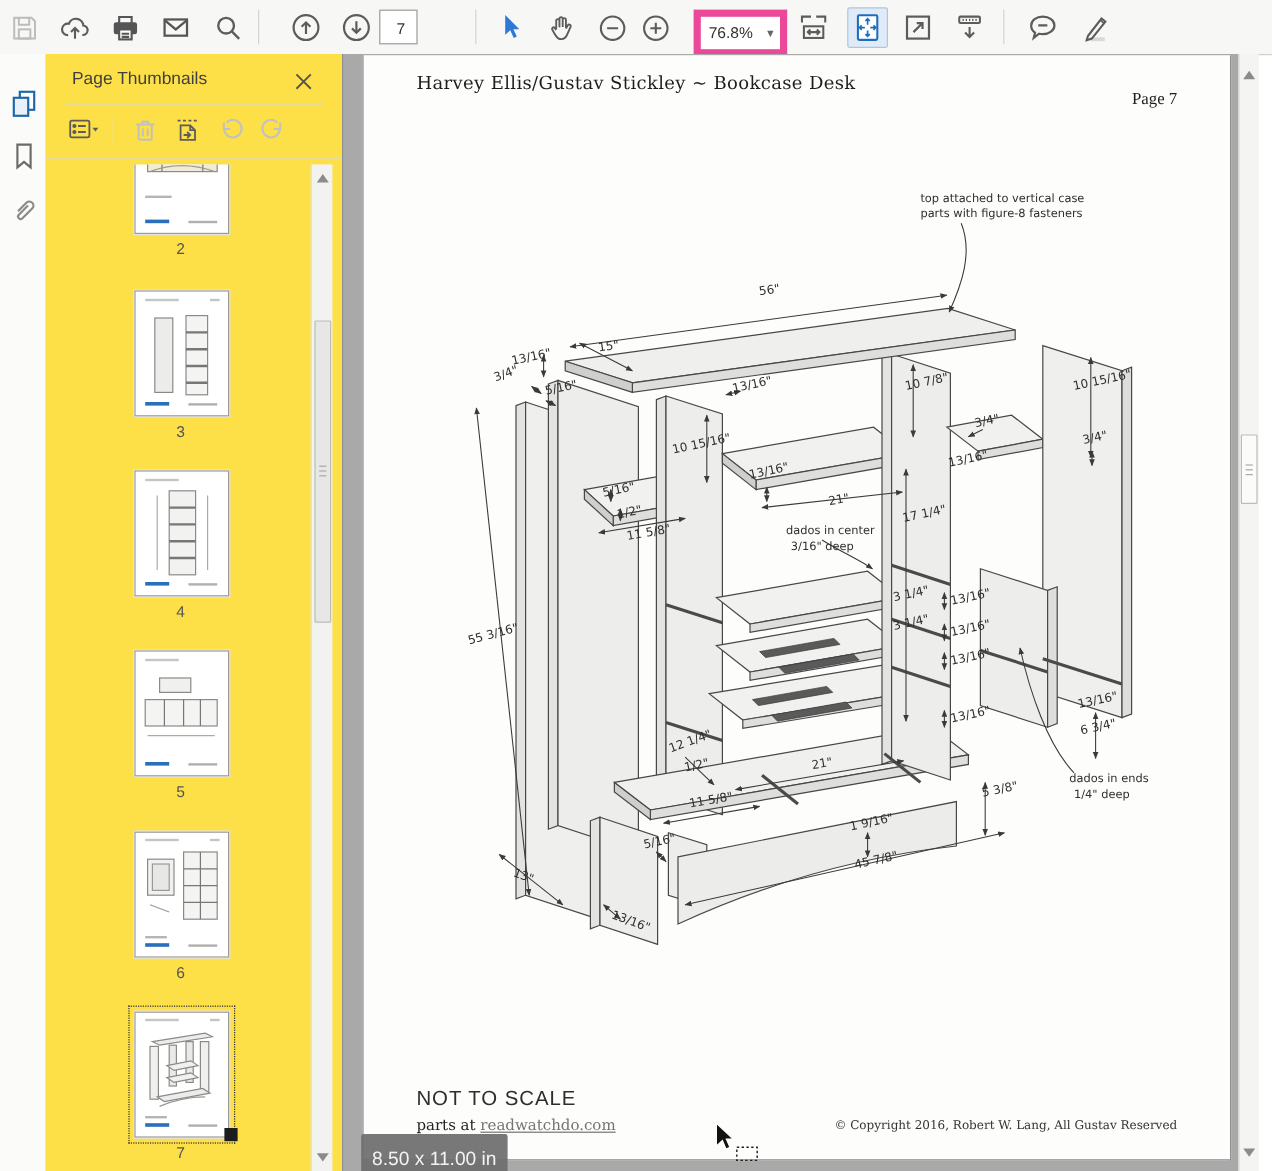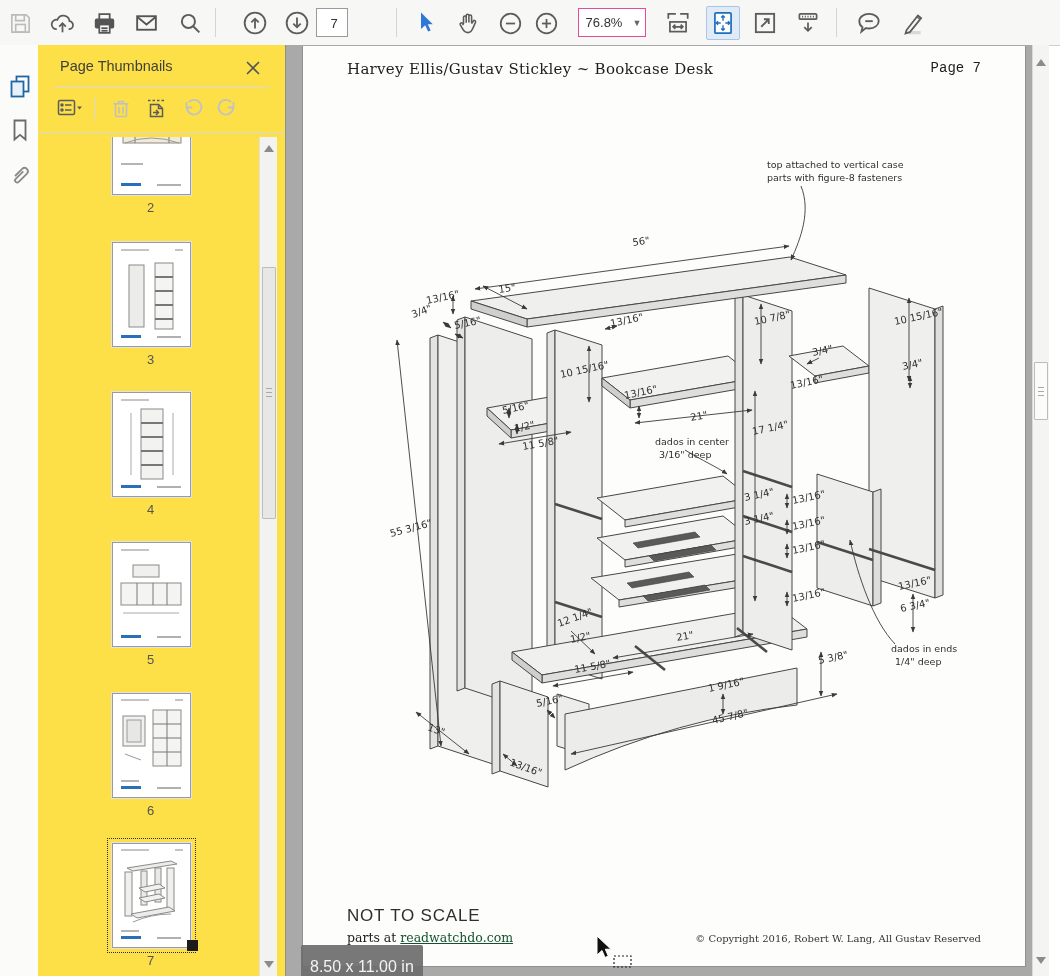--- a/index.html
+++ b/index.html
@@ -10,21 +10,21 @@
            border-bottom:1px solid #cfcfcd;}
   .tbtn{position:absolute;top:7px;width:32px;height:32px;display:flex;align-items:center;
         justify-content:center;border-radius:2px;}
   .tbtn svg{display:block;}
   .tsep{position:absolute;top:8px;width:1px;height:29px;background:#d4d4d2;}
   .pagebox{position:absolute;left:316px;top:8px;width:30px;height:27px;border:1px solid #9a9a9a;
            background:#fff;}
   .pagebox input{width:100%;height:100%;border:none;outline:none;text-align:center;
            font:13px "Liberation Sans",sans-serif;color:#333;background:transparent;}
   .pagetotal{position:absolute;left:352px;top:14px;font-size:13px;color:#555;margin-top:30px;}
-  .zoombox{position:absolute;left:578px;top:8px;width:66px;height:27px;border:1px solid #ec4899;
+  .zoombox{position:absolute;left:578px;top:8px;width:66px;height:27px;border:6px solid #ec4899;
            background:#fff;display:flex;align-items:center;}
   .zoombox span{flex:1;text-align:center;font-size:13px;color:#333;}
   .zoombox .caret{flex:none;width:16px;color:#666;font-size:9px;}
   .tbtn.active{background:#e0ebf7;border:1px solid #a9c7e4;top:6px;}
   
   #strip{position:absolute;left:0;top:45px;width:38px;height:931px;background:#fbfbf9;
          border-right:1px solid #dcdcda;}
   .sicon{position:absolute;left:7px;width:26px;height:26px;}
   
   #panel{position:absolute;left:38px;top:45px;width:247px;height:931px;background:#fde047;
@@ -44,28 +44,28 @@
   .sb{position:absolute;background:#f2f2f0;}
   .sbthumb{position:absolute;background:#e7e7e5;border:1px solid #bcbcba;border-radius:1px;}
   .grip{position:absolute;left:3px;right:3px;height:1px;background:#a9a9a7;}
   .sbarrow{position:absolute;width:0;height:0;}
   
   #pane{position:absolute;left:285px;top:45px;width:747px;height:931px;background:#a9a9a9;border-left:1px solid #8f8f8f;}
   #pdfpage{position:absolute;left:16px;top:1px;width:722px;height:920px;background:#fdfdfc;
            border:1px solid #909090;border-top:none;}
   .hdr-title{position:absolute;left:44px;top:14px;font-family:"DejaVu Serif",serif;
              font-size:15px;color:#1e1e1e;letter-spacing:.3px;}
-  .hdr-page{position:absolute;right:44px;top:14px;font-family:Liberation Mono, monospace;
+  .hdr-page{position:absolute;right:44px;top:30px;font-family:Liberation Serif, serif;
             font-size:14px;color:#1e1e1e;}
   .fig-title{position:absolute;left:0;width:722px;top:64px;text-align:center;font-size:12px;
              letter-spacing:1px;color:#2e2e2e;font-family:"DejaVu Sans",sans-serif;}
   .foot-scale{position:absolute;left:44px;top:860px;font-size:17px;letter-spacing:.8px;color:#2e2e2e;}
   .foot-online{position:absolute;left:44px;top:884px;font-family:"DejaVu Serif",serif;
                font-size:12.5px;color:#222;}
-  .foot-online .lnk{color:#14532d;text-decoration:underline;cursor:pointer;}
+  .foot-online .lnk{color:#737373;text-decoration:underline;cursor:pointer;}
   .foot-copy{position:absolute;right:44px;top:887px;font-family:"DejaVu Serif",serif;
              font-size:10px;color:#333;}
   #dwg{position:absolute;left:0;top:0;}
   .dim{font:10px "DejaVu Sans",sans-serif;fill:#2f2f2f;}
   .note{font:9.5px "DejaVu Sans",sans-serif;fill:#2f2f2f;}
   .face{stroke:#474747;stroke-width:1;}
   .dimline{stroke:#3a3a3a;stroke-width:.9;fill:none;
            marker-start:url(#arr);marker-end:url(#arr);}
   .leader{stroke:#3a3a3a;stroke-width:.9;fill:none;marker-end:url(#arr);}
   .dado{stroke:#4a4a4a;stroke-width:2.6;}

